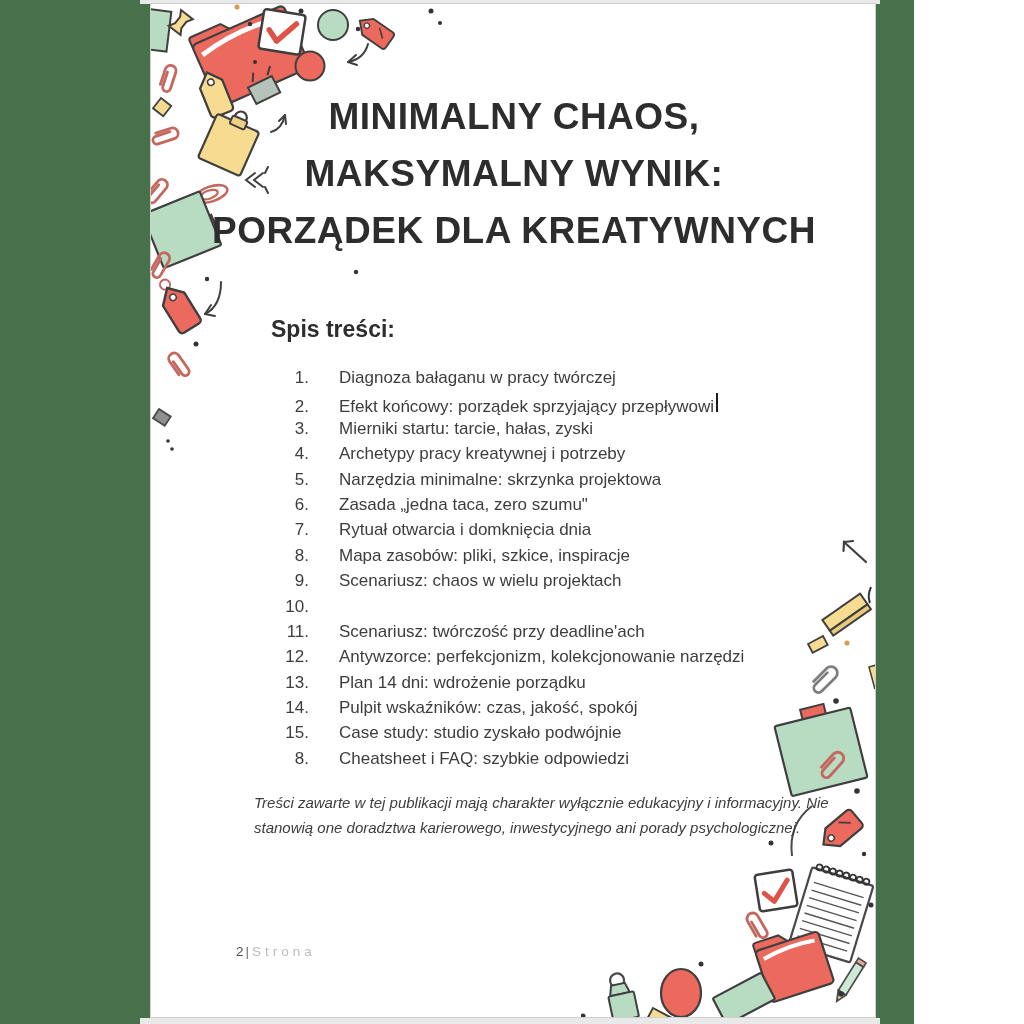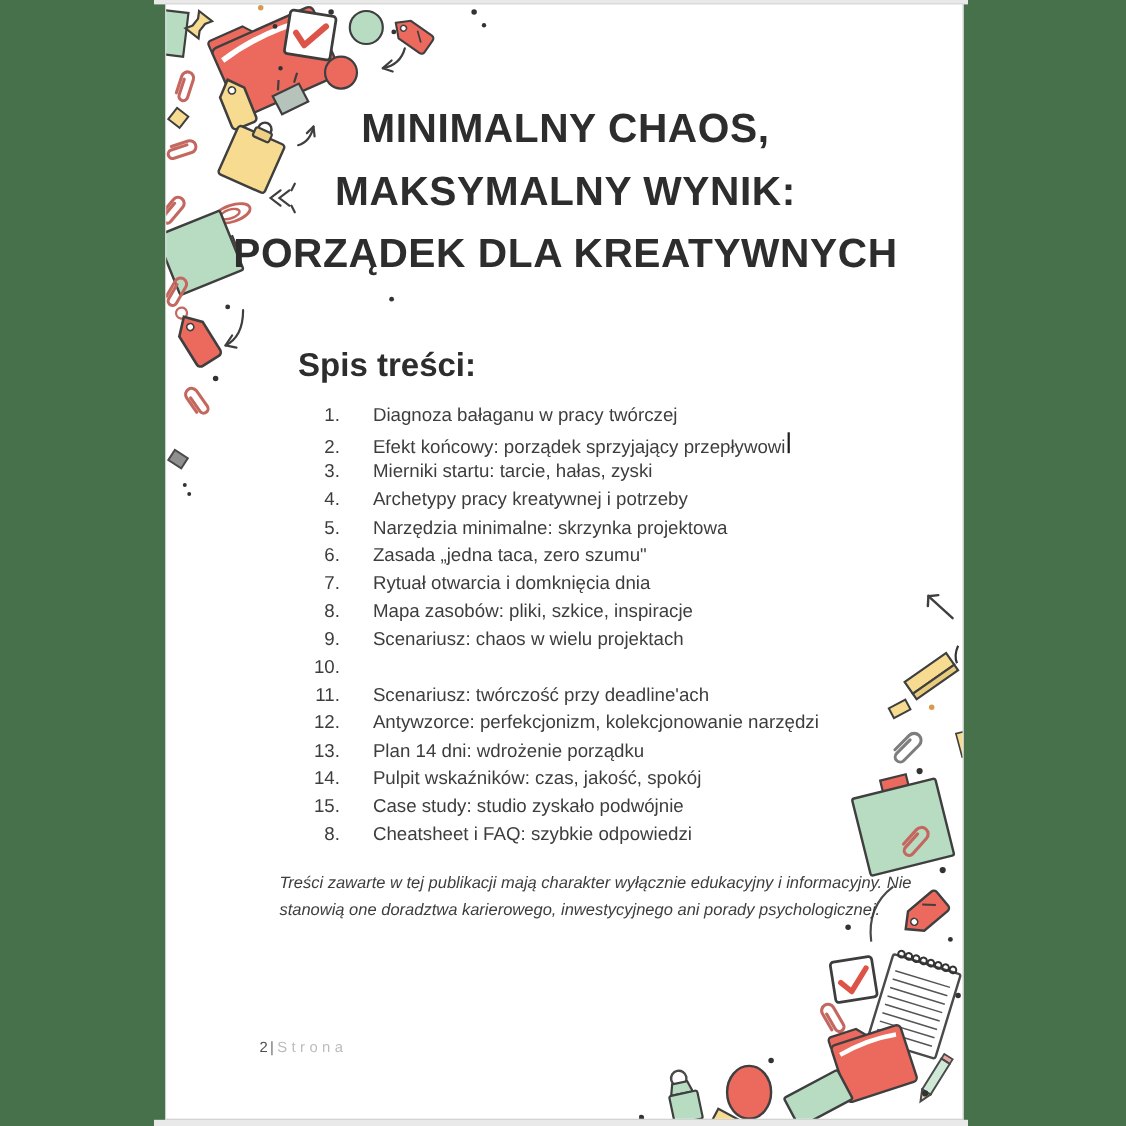--- a/index.html
+++ b/index.html
@@ -1,28 +1,28 @@
 <!DOCTYPE html>
 <html><head>
 <meta charset="utf-8">
 <style>
   html,body{margin:0;padding:0;}
-  .stage{position:relative;width:1024px;height:1024px;background:#47714b;overflow:hidden;
+  .stage{position:relative;width:914px;height:1024px;background:#47714b;overflow:hidden;
          font-family:"Liberation Sans","DejaVu Sans",sans-serif;}
   .edge-strip{position:absolute;left:140px;width:740px;height:4px;background:#e9e9e9;}
   .edge-strip.top{top:0;}
   .edge-strip.bottom{top:1018px;height:6px;}
   .page{position:absolute;left:150px;top:3px;width:726px;height:1015px;background:#ffffff;
         border:1px solid #cfcfcf;box-sizing:border-box;overflow:hidden;}
   .deco{position:absolute;pointer-events:none;}
   .deco-tl{left:0;top:0;width:322px;height:470px;}
   .deco-br{left:430px;top:530px;width:296px;height:486px;}
   .title{position:absolute;left:0;top:84px;width:726px;text-align:center;
          font-weight:bold;font-size:37px;line-height:57px;color:#2d2d2d;letter-spacing:.5px;}
-  .toc-heading{position:absolute;left:120px;top:312px;font-size:30px;font-weight:bold;color:#2d2d2d;}
+  .toc-heading{position:absolute;left:120px;top:312px;font-size:23px;font-weight:bold;color:#2d2d2d;}
   .toc{position:absolute;left:0;top:364px;width:726px;font-size:17px;color:#3d3d3d;}
   .toc-row{display:flex;align-items:baseline;height:25.4px;padding-left:120px;}
   .toc-row .n{display:inline-block;width:38px;text-align:right;flex:none;}
   .toc-row .t{margin-left:30px;white-space:nowrap;}
   .caret{display:inline-block;width:2px;height:19px;background:#1b1b1b;margin-left:2px;vertical-align:-4px;}
   .disclaimer{position:absolute;left:78px;top:786px;font-size:15px;font-style:italic;
               line-height:25px;color:#3d3d3d;white-space:nowrap;margin-left:25px;}
   .footer{position:absolute;left:85px;top:940px;font-size:13.5px;font-weight:normal;}
   .footer .pn{color:#4f4f4f;}
   .footer .sep{color:#6d6d6d;margin:0 3px 0 2px;}

